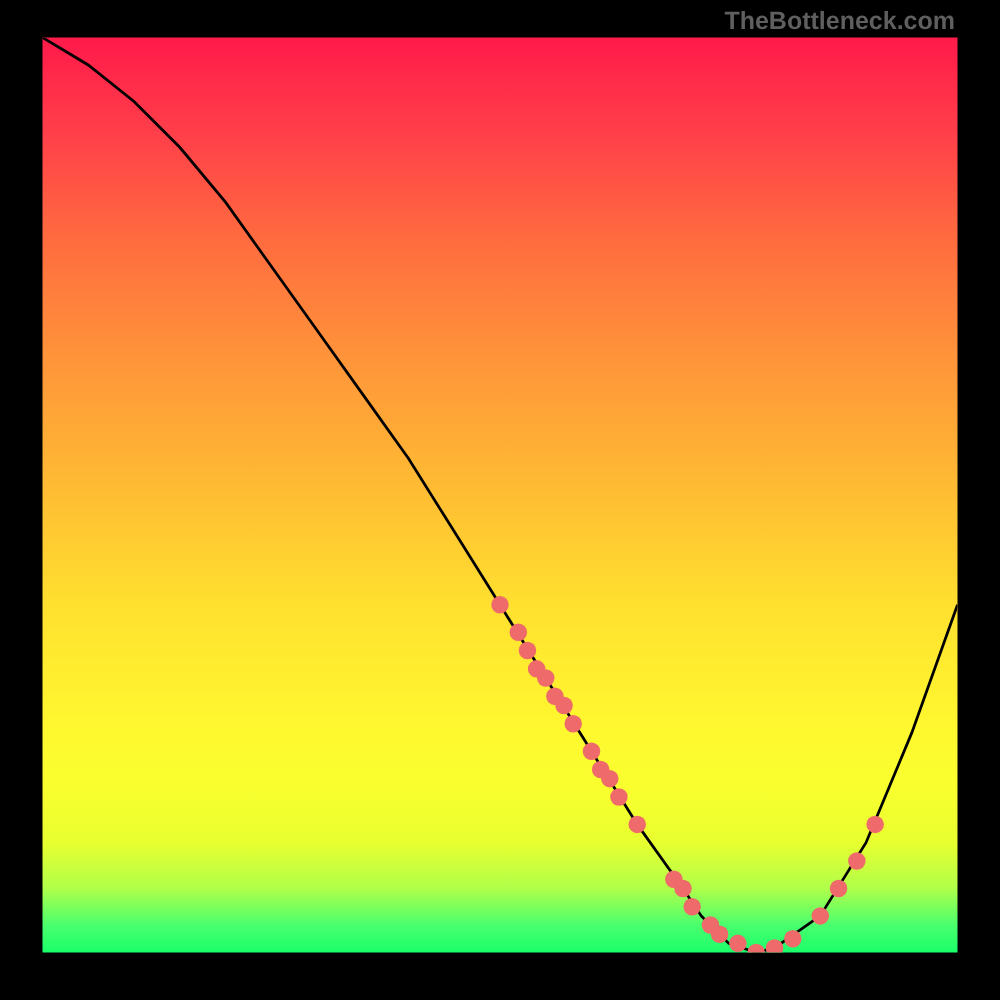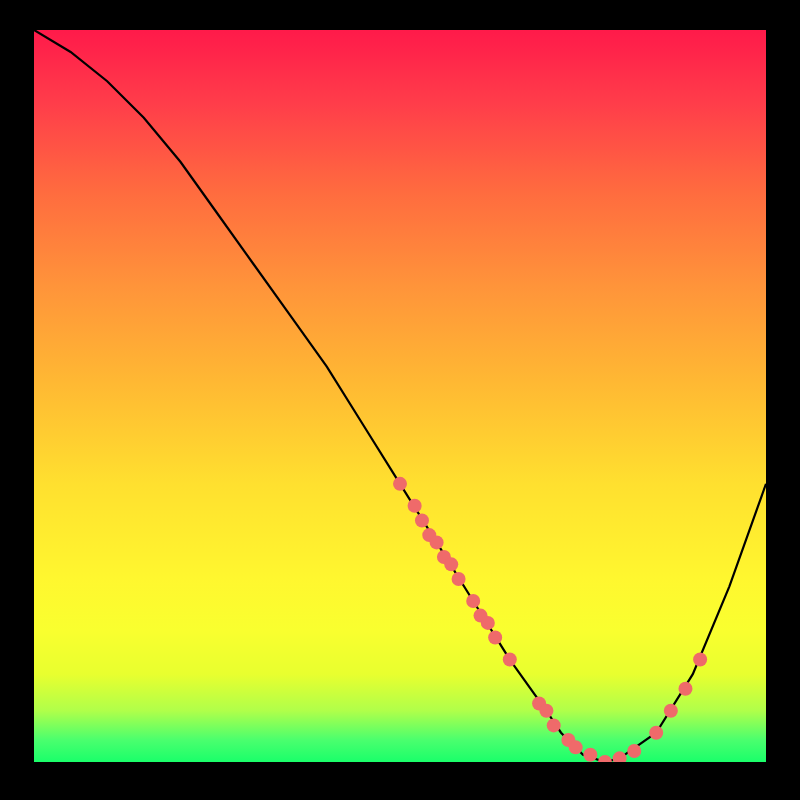--- a/index.html
+++ b/index.html
@@ -52,20 +52,21 @@
     left: 0;
     top: 0;
     width: 732px;
     height: 732px;
   }
 </style>
 </head>
 <body>
 
 <div class="container">
+  <div class="watermark">TheBottleneck.com</div>
   <div class="plot-area">
     <svg class="curve" viewBox="0 0 732 732">
       <path id="curve-path" fill="none" stroke="#000000" stroke-width="2.2" d="M0.00 0.00 L36.60 21.96 L73.20 51.24 L109.80 87.84 L146.40 131.76 L183.00 183.00 L219.60 234.24 L256.20 285.48 L292.80 336.72 L329.40 395.28 L366.00 453.84 L402.60 512.40 L439.20 570.96 L475.80 629.52 L512.40 680.76 L527.04 702.72 L549.00 724.68 L570.96 732.00 L585.60 728.34 L622.20 702.72 L658.80 644.16 L695.40 556.32 L732.00 453.84 "></path>
       <g id="scatter-group">
           <circle cx="366.00" cy="453.84" r="7" fill="#ef6a6a"></circle>
           <circle cx="380.64" cy="475.80" r="7" fill="#ef6a6a"></circle>
           <circle cx="387.96" cy="490.44" r="7" fill="#ef6a6a"></circle>
           <circle cx="395.28" cy="505.08" r="7" fill="#ef6a6a"></circle>
           <circle cx="402.60" cy="512.40" r="7" fill="#ef6a6a"></circle>
           <circle cx="409.92" cy="527.04" r="7" fill="#ef6a6a"></circle>

